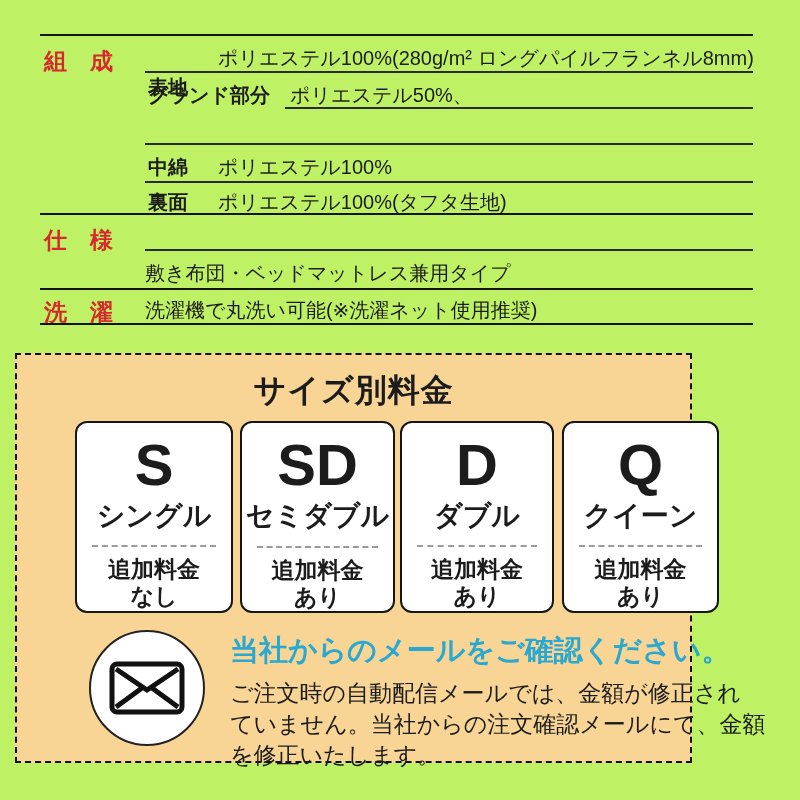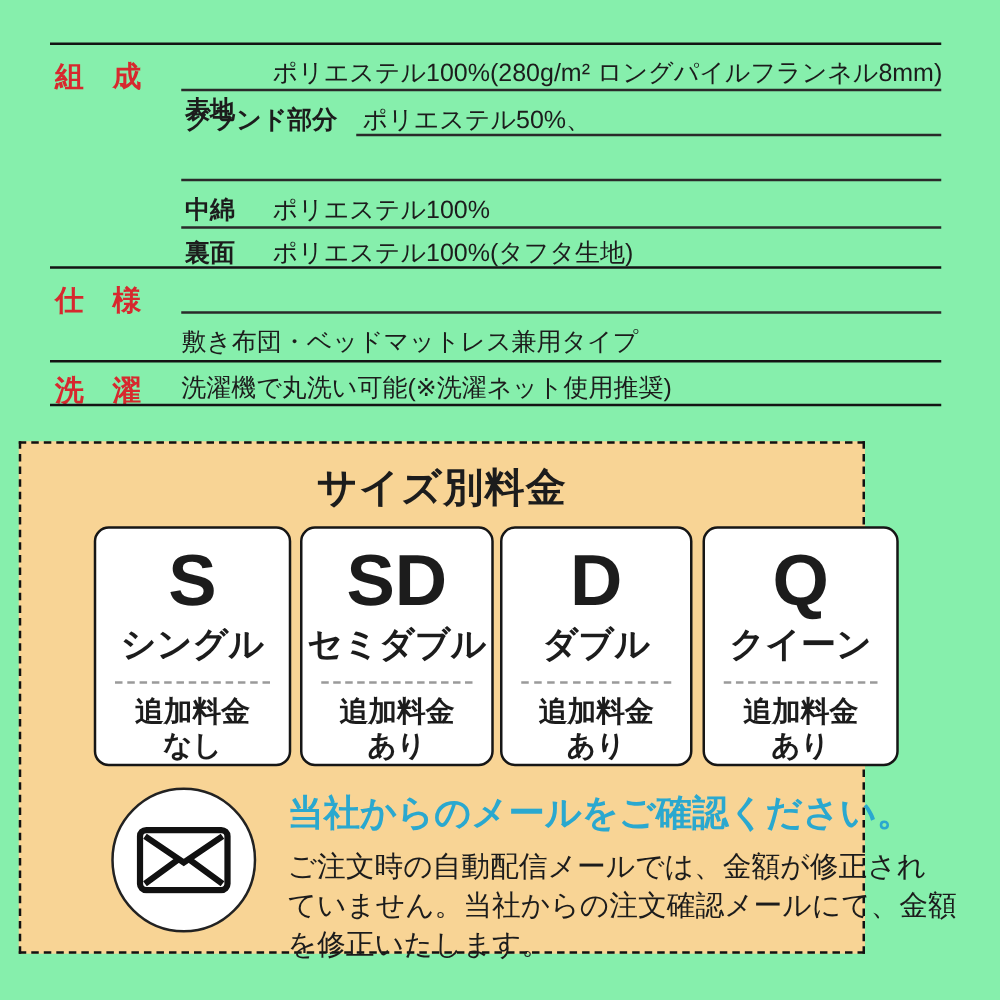--- a/index.html
+++ b/index.html
@@ -1,34 +1,34 @@
 <!DOCTYPE html>
 <html><head>
 <meta charset="utf-8">
 <style>
   html,body{margin:0;padding:0;background:#fff;}
-  .page{position:relative;width:800px;height:800px;background:#86efac;
+  .page{position:relative;width:800px;height:800px;background:#bef264;
         font-family:"Liberation Sans","DejaVu Sans",sans-serif;color:#1c1c1c;overflow:hidden;}
 
   
   .hline{position:absolute;background:#141414;height:2px;}
   .hline.inner{height:2px;background:#2a2a2a;}
   .red-label{position:absolute;color:#d7282e;font-weight:bold;font-size:23px;white-space:nowrap;}
   .sub{position:absolute;font-weight:bold;font-size:20px;white-space:nowrap;}
   .val{position:absolute;font-size:20px;font-weight:500;white-space:nowrap;}
 
   
   .price-box{position:absolute;left:15px;top:353px;width:677px;height:410px;
              background:#f8d495;border:2px dashed #111;box-sizing:border-box;}
   .box-title{position:absolute;top:14px;left:0;width:100%;text-align:center;
              font-size:32px;font-weight:bold;letter-spacing:1px;}
   .card{position:absolute;top:66px;height:192px;background:#fff;border:2px solid #161616;
         border-radius:12px;box-sizing:border-box;display:flex;flex-direction:column;align-items:center;}
   .card.c1{left:58px;width:158px;}
-  .card.c2{left:223px;width:155px;}
+  .card.c2{left:223px;width:155px;justify-content:space-between;}
   .card.c3{left:383px;width:154px;}
   .card.c4{left:545px;width:157px;}
   .card-letter{font-size:58px;font-weight:bold;line-height:1;margin-top:13px;}
   .card-name{font-size:28px;font-weight:bold;margin-top:3px;white-space:nowrap;}
   .card-divider{width:80%;border-top:2px dashed #9a9a9a;margin-top:10px;}
   .card-fee{margin-top:9px;text-align:center;font-size:23px;font-weight:bold;line-height:27px;}
 
   
   .notice-circle{position:absolute;left:72px;top:275px;width:112px;height:112px;background:#fff;
                  border:2px solid #222;border-radius:50%;display:flex;align-items:center;justify-content:center;}

